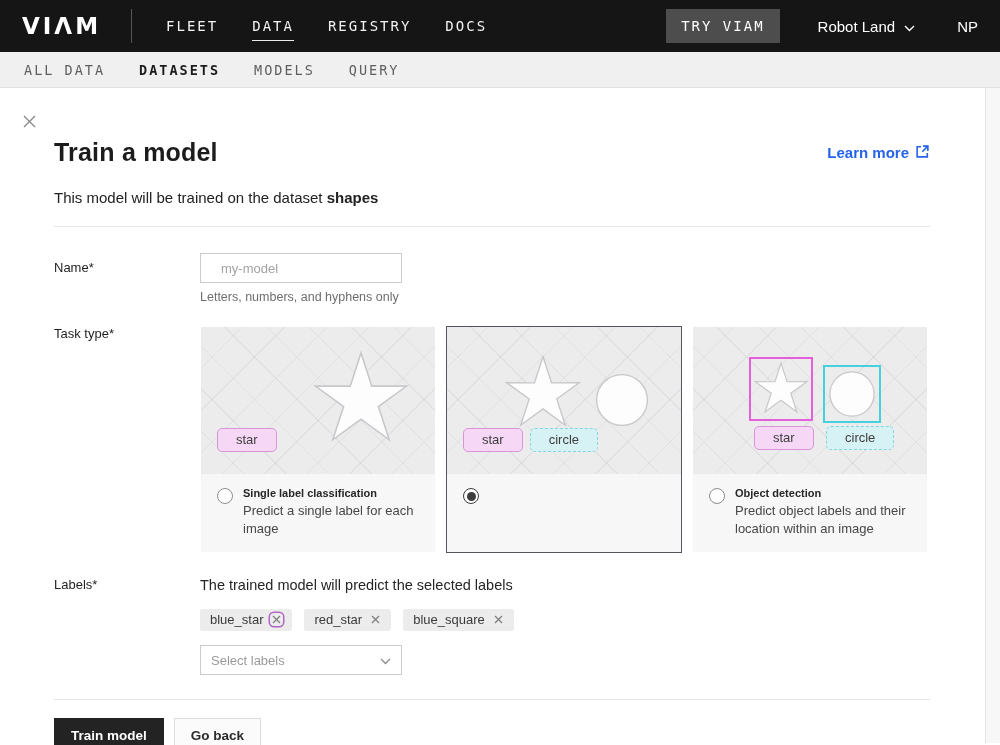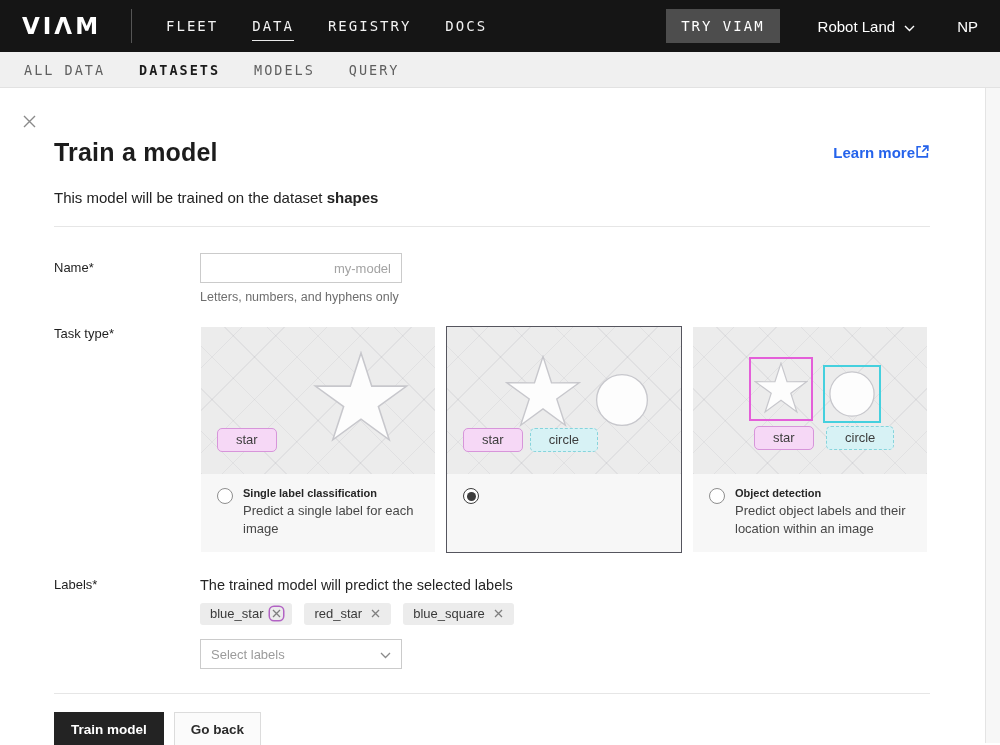--- a/index.html
+++ b/index.html
@@ -23,34 +23,34 @@
   .subnav-item.active { color:#1b1b1b; font-weight:700; }
 
   
   .content { position:relative; height:655px; background:#fff; padding:50px 0 0 54px; }
   .scroll-strip { position:absolute; right:0; top:0; bottom:0; width:15px; background:#f7f7f7; border-left:1px solid #e4e4e4; }
   .close-btn { position:absolute; left:22px; top:26px; cursor:pointer; line-height:0; }
   .inner { width:876px; }
 
   .heading-row { display:flex; align-items:center; justify-content:space-between; }
   .page-title { font-size:25px; font-weight:700; color:#1c1c1c; letter-spacing:.2px; }
-  .learn-more { display:flex; align-items:center; color:#2563eb; font-size:15px; font-weight:600; cursor:pointer; text-decoration:none; }
+  .learn-more { display:flex; align-items:center; gap:6px; color:#2563eb; font-size:15px; font-weight:600; cursor:pointer; text-decoration:none; }
 
   .subtitle { margin-top:22px; font-size:15px; color:#222; }
   .subtitle b { font-weight:700; }
 
   .hr { border:none; border-top:1px solid #e6e6e6; margin-top:20px; }
 
   .form-row { display:flex; }
   .form-label { width:146px; flex-shrink:0; font-size:13px; color:#1f1f1f; }
 
   
   .row-name { margin-top:26px; }
   .row-name .form-label { line-height:30px; }
-  .text-input { width:202px; height:30px; border:1px solid #cbcbcb; padding:0 10px; font-size:13px; font-family:"Liberation Sans",sans-serif; color:#333; background:#fff; outline:none;text-align:right; }
+  .text-input { width:202px; height:30px; border:1px solid #cbcbcb; padding:0 20px; font-size:13px; font-family:"Liberation Sans",sans-serif; color:#333; background:#fff; outline:none; }
   .text-input::placeholder { color:#a3a3a3; }
   .hint { margin-top:7px; font-size:12.5px; color:#6e6e6e; }
 
   
   .row-task { margin-top:22px; }
   .cards { display:flex; gap:10px; }
   .card { width:236px; border:1px solid transparent; cursor:pointer; }
   .card.selected { border-color:#55555e; }
   .card-image { position:relative; height:147px; background-color:#ececec;
     background-image:
@@ -70,21 +70,21 @@
   .tag-cyan { background:#d7f2f5; border:1px dashed #86d4dc; }
   .img-tags { position:absolute; left:16px; bottom:22px; display:flex; gap:7px; }
   .bbox { position:absolute; background:transparent; }
   .bbox-magenta { border:2px solid #e45fd9; }
   .bbox-cyan { border:2px solid #45d0de; }
   .bbox-tag { position:absolute; }
 
   
   .row-labels { margin-top:24px; }
   .labels-desc { font-size:14.5px; color:#252525; }
-  .chips { margin-top:10px; display:flex; gap:12px; }
+  .chips { margin-top:16px; display:flex; gap:12px; }
   .chip { display:flex; align-items:center; gap:7px; background:#ececec; border-radius:3px; padding:3px 9px 4px 10px; font-size:13px; color:#3a3a3a; }
   .chip-x { cursor:pointer; line-height:0; padding:2px; border-radius:4px; }
   .chip-x.focused { box-shadow:0 0 0 1.5px #b263c4; }
   .select { margin-top:14px; width:202px; height:30px; border:1px solid #cbcbcb; background:#fff; display:flex; align-items:center; justify-content:space-between; padding:0 10px; cursor:pointer; }
   .select-value { font-size:13px; color:#9b9b9b; }
 
   
   .footer-hr { border:none; border-top:1px solid #e6e6e6; margin-top:24px; }
   .footer-btns { margin-top:18px; display:flex; gap:10px; }
   .btn { font-size:13.5px; font-weight:700; padding:9px 16px; cursor:pointer; border:1px solid transparent; font-family:"Liberation Sans",sans-serif; }

